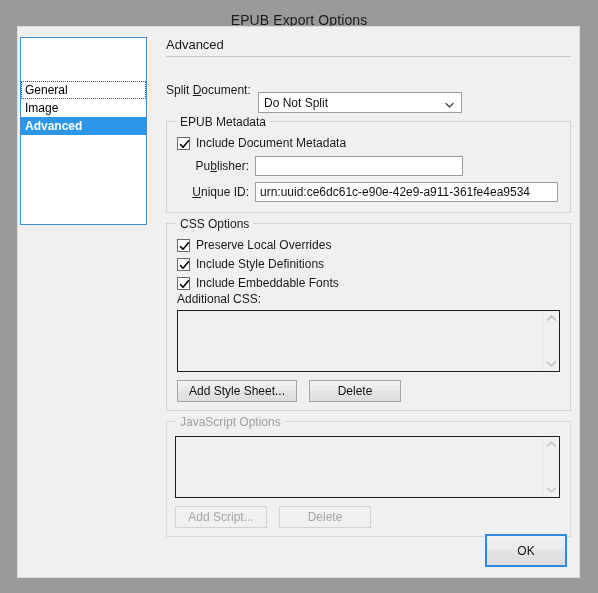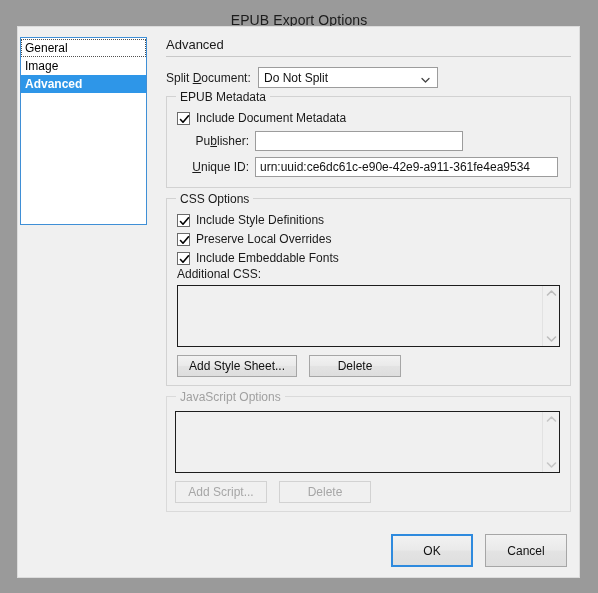--- a/index.html
+++ b/index.html
@@ -59,20 +59,21 @@
     line-height: 18px;
     padding: 0 4px;
     font-size: 12px;
     color: #000;
     white-space: nowrap;
     box-sizing: border-box;
   }
   .nav-item.focused {
     outline: 1px dotted #505050;
     outline-offset: -1px;
+    margin-top: 42px;
   }
   .nav-item.selected {
     background: #2e96e8;
     color: #ffffff;
     font-weight: bold;
   }
 
   
   #pane {
     position: absolute;
@@ -259,21 +260,21 @@
 
   <div id="pane">
 
     <div id="pane-heading">Advanced</div>
     <div id="pane-rule"></div>
 
     <div class="row">
       <span class="lbl" style="width:92px;">
         <span>Split </span><span class="accel">D</span><span>ocument:</span>
       </span>
-      <div class="combo" style="width:180px;">
+      <div class="combo" style="width:204px;margin-top:25px;">
         <span>Do Not Split</span>
         <span class="chev">
           <svg width="9" height="9" viewBox="0 0 9 9">
               <path d="M1 3 L4.5 6.5 L8 3" stroke="#444" stroke-width="1.3" fill="none" stroke-linecap="round" stroke-linejoin="round"></path>
             </svg>
         </span>
       </div>
     </div>
 
     <div class="group" style="padding-bottom:8px;">
@@ -309,30 +310,30 @@
 
     <div class="group" style="padding-bottom:8px;">
       <span class="group-title">CSS Options</span>
 
       <div class="check-row">
         <span class="checkbox">
           <svg width="11" height="11" viewBox="0 0 11 11">
               <path d="M1.5 5.5 L4 8.2 L9.5 1.8" stroke="#000" stroke-width="1.6" fill="none" stroke-linecap="round" stroke-linejoin="round"></path>
             </svg>
         </span>
-        <span class="lbl">Include Style Definitions</span>
+        <span class="lbl">Preserve Local Overrides</span>
       </div>
 
       <div class="check-row">
         <span class="checkbox">
           <svg width="11" height="11" viewBox="0 0 11 11">
               <path d="M1.5 5.5 L4 8.2 L9.5 1.8" stroke="#000" stroke-width="1.6" fill="none" stroke-linecap="round" stroke-linejoin="round"></path>
             </svg>
         </span>
-        <span class="lbl">Preserve Local Overrides</span>
+        <span class="lbl">Include Style Definitions</span>
       </div>
 
       <div class="check-row" style="margin-bottom:2px;">
         <span class="checkbox">
           <svg width="11" height="11" viewBox="0 0 11 11">
               <path d="M1.5 5.5 L4 8.2 L9.5 1.8" stroke="#000" stroke-width="1.6" fill="none" stroke-linecap="round" stroke-linejoin="round"></path>
             </svg>
         </span>
         <span class="lbl">Include Embeddable Fonts</span>
       </div>
@@ -373,16 +374,15 @@
       <div class="btn-row">
         <div class="btn disabled" style="min-width:92px;">Add Script...</div>
         <div class="btn disabled" style="min-width:92px;">Delete</div>
       </div>
     </div>
 
   </div>
 
   <div id="footer">
     <div class="btn default">OK</div>
-    <div class="btn">Cancel</div>
   </div>
 
 </div>
 
 </body></html>

